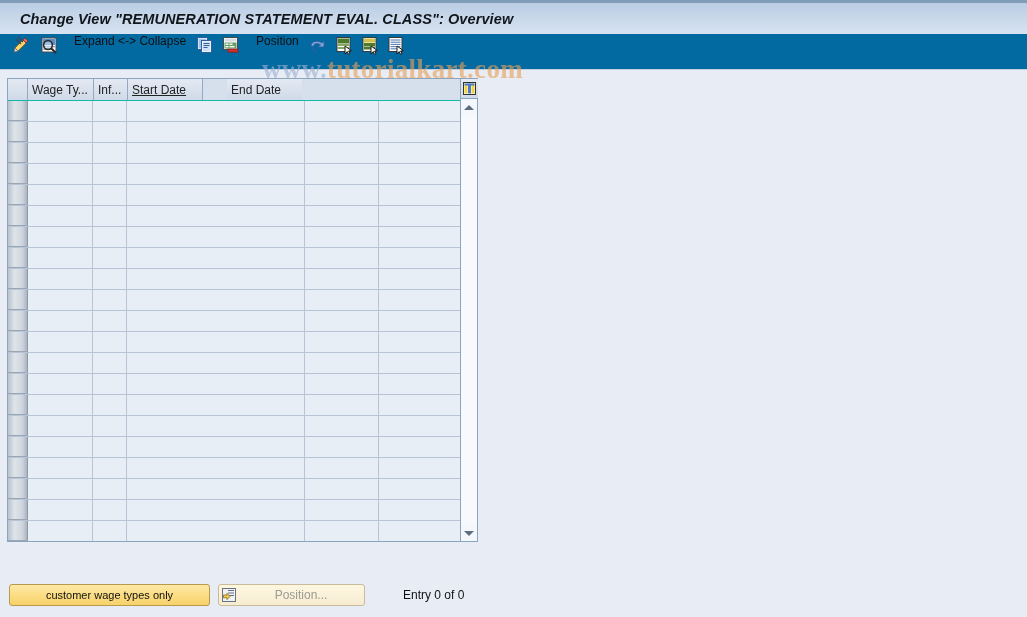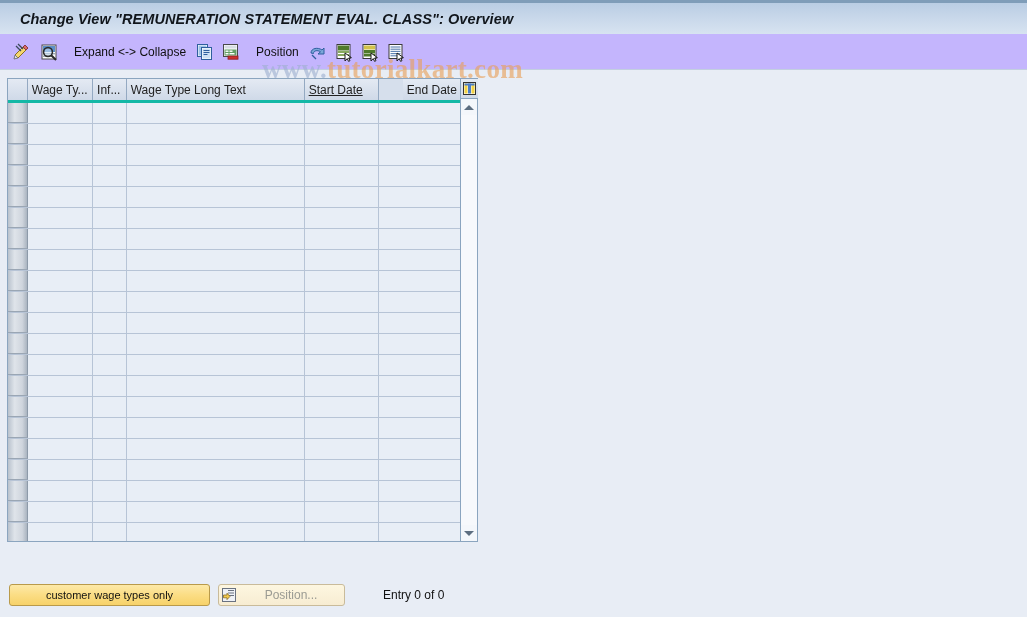--- a/index.html
+++ b/index.html
@@ -39,25 +39,24 @@
     letter-spacing: .1px;
     white-space: nowrap;
   }
 
   
   .toolbar {
     position: absolute;
     left: 0; top: 34px;
     width: 1027px;
     height: 36px;
-    background: #c4b5fd;
+    background: #0369a1;
     border-bottom: 1px solid #c2cfe0;
     box-sizing: border-box;
     display: flex;
-    align-items: center;
     padding-left: 12px;
   }
   .tb-icon {
     width: 22px;
     height: 22px;
     margin-right: 4px;
     position: relative;
     flex: none;
     cursor: pointer;
   }
@@ -102,21 +101,21 @@
   .grid {
     flex: 1;
     display: flex;
     flex-direction: column;
     overflow: hidden;
   }
   .hdr-row {
     display: flex;
     height: 21px;
     background: #d6dfec;
-    border-bottom: 3px solid #14b8a6;
+    border-bottom: 1px solid #14b8a6;
     flex: none;
   }
   .hdr-cell {
     border-right: 1px solid #94a9c2;
     box-sizing: border-box;
     font-size: 12px;
     color: #222;
     display: flex;
     align-items: center;
     padding-left: 4px;
@@ -224,21 +223,21 @@
     font-size: 11px;
     color: #111;
     display: flex;
     align-items: center;
     justify-content: center;
     cursor: pointer;
     box-sizing: border-box;
   }
   .btn-pos {
     margin-left: 8px;
-    width: 127px;
+    width: 147px;
     height: 22px;
     background: linear-gradient(to bottom,#fdf6e0 0%, #f7ecd2 100%);
     border: 1px solid #c9bb9a;
     border-radius: 3px;
     display: flex;
     align-items: center;
     cursor: default;
     box-sizing: border-box;
     justify-content: flex-end;
   }
@@ -366,21 +365,20 @@
   <span class="wm-blue">www.</span><span>tutorialkart.com</span>
 </div>
 
 <div class="table-wrap">
   <div class="grid">
 
     <div class="hdr-row">
       <div class="hdr-cell hdr-sel"></div>
       <div class="hdr-cell c-wage">Wage Ty...</div>
       <div class="hdr-cell c-inf">Inf...</div>
-      <div class="hdr-cell c-long">Wage Type Long Text</div>
       <div class="hdr-cell c-start">Start Date</div>
       <div class="hdr-cell c-end">End Date</div>
     </div>
 
     <div class="body-rows" id="body-rows">
         <div class="row">
           <div class="rowsel"></div>
           <div class="cell c-wage"></div>
           <div class="cell c-inf"></div>
           <div class="cell c-long"></div>

